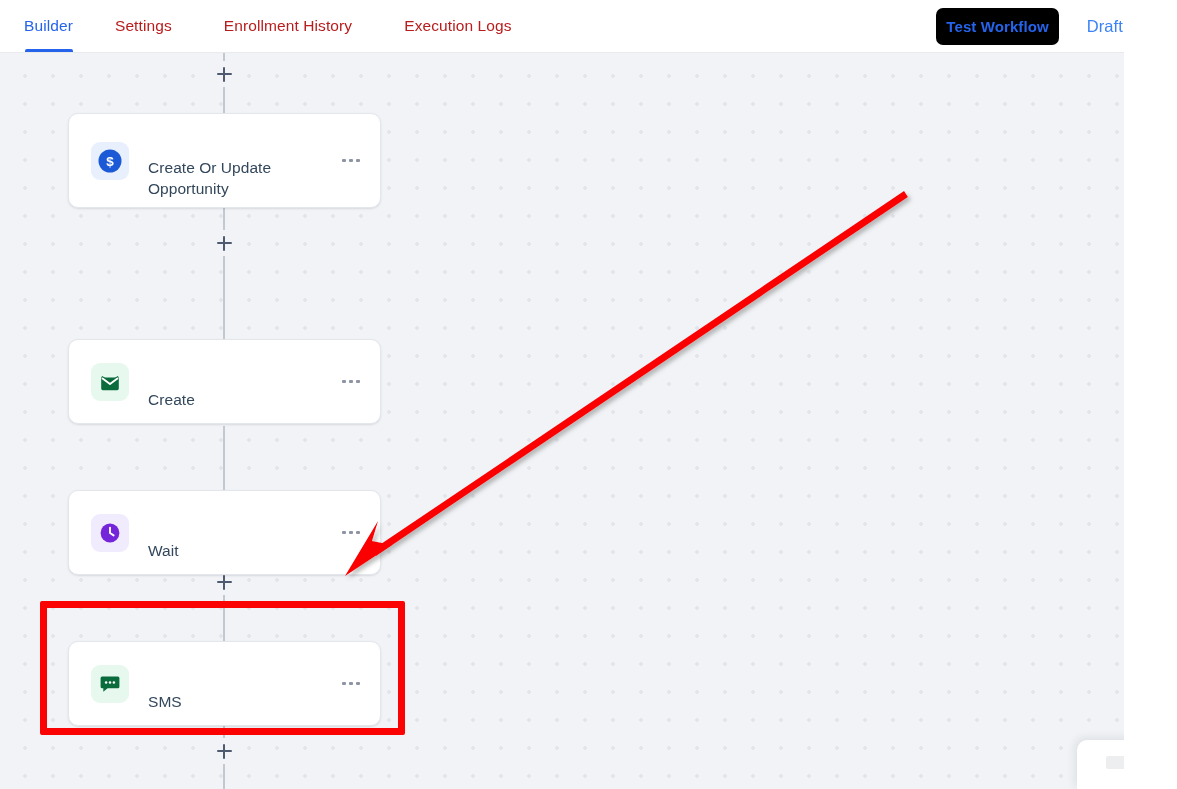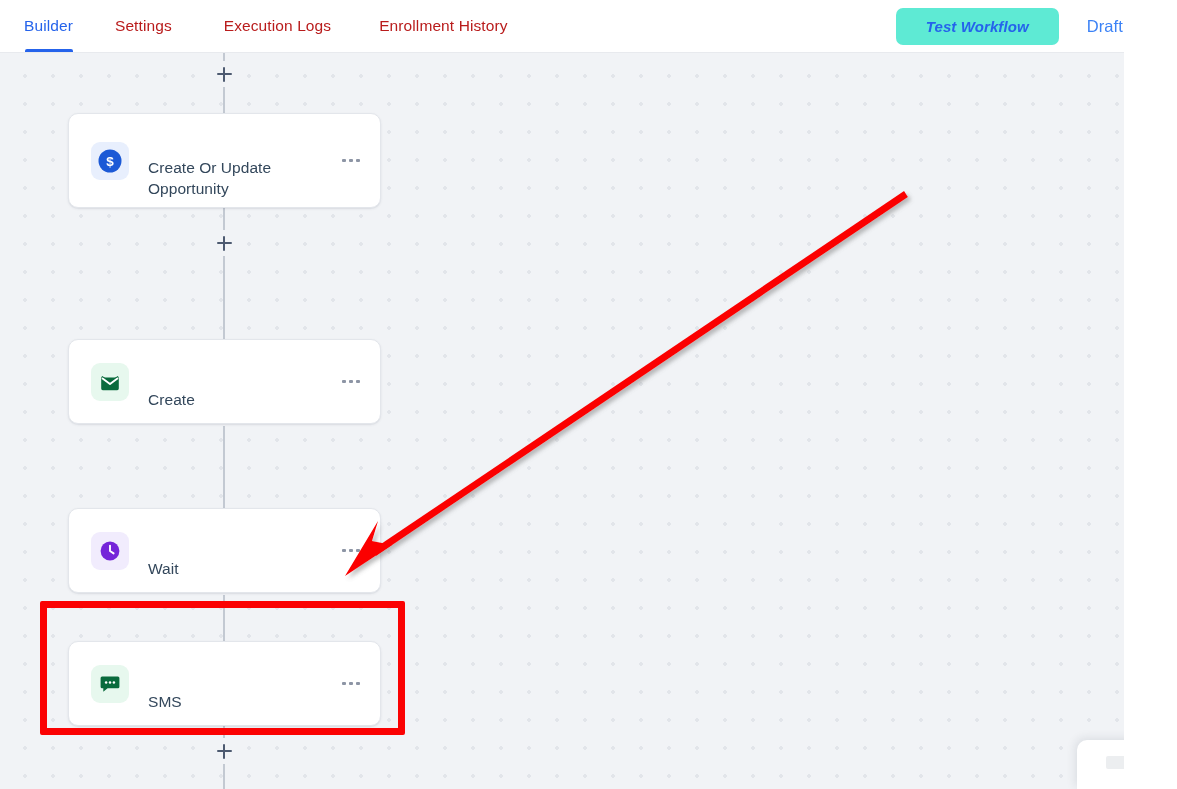--- a/index.html
+++ b/index.html
@@ -66,31 +66,30 @@
 
   .header-right {
     margin-left: auto;
     display: flex;
     align-items: center;
     padding-right: 0;
     gap: 0;
   }
 
   .test-workflow-btn {
-    background: #5eead4;
+    background: #000000;
     color: #2563eb;
     font-size: 15px;
     font-weight: bold;
     border: none;
     border-radius: 7px;
-    padding: 10px 30px;
+    padding: 10px 10px;
     cursor: pointer;
     font-family: "Liberation Sans", sans-serif;
     letter-spacing: .1px;
-    font-style: italic;
   }
 
   .draft-wrap {
     display: flex;
     align-items: center;
     gap: 12px;
     margin-left: 28px;
   }
   .draft-label {
     font-size: 16.5px;
@@ -280,25 +279,25 @@
 
   <div class="header">
 
     <div class="tabs">
       <div class="tab is-active">
         <span>Builder</span>
       </div>
       <div class="tab tab-settings">
         <span>Settings</span>
       </div>
+      <div class="tab tab-enroll">
+        <span>Enrollment History</span>
+      </div>
       <div class="tab">
         <span>Execution Logs</span>
-      </div>
-      <div class="tab tab-enroll">
-        <span>Enrollment History</span>
       </div>
     </div>
 
     <div class="header-right">
       <button class="test-workflow-btn">Test Workflow</button>
 
       <div class="draft-wrap">
         <span class="draft-label">Draft</span>
         <div class="toggle">
           <span class="knob"></span>
@@ -344,21 +343,21 @@
         </svg>
       </div>
       <div class="node-label">Create</div>
       <div class="node-menu">
         <i></i>
           <i></i>
           <i></i>
       </div>
     </div>
 
-    <div class="node" style="top:455px;height:85px;">
+    <div class="node" style="top:437px;height:85px;">
       <div class="node-icon tile-purple">
         <svg width="24" height="24" viewBox="0 0 24 24" aria-hidden="true">
           <circle cx="12" cy="12" r="9.4" fill="#7525d9"></circle>
           <path d="M12 6.6V12l3.6 2.4" fill="none" stroke="#ffffff" stroke-width="1.9" stroke-linecap="round" stroke-linejoin="round"></path>
         </svg>
       </div>
       <div class="node-label">Wait</div>
       <div class="node-menu">
         <i></i>
           <i></i>

